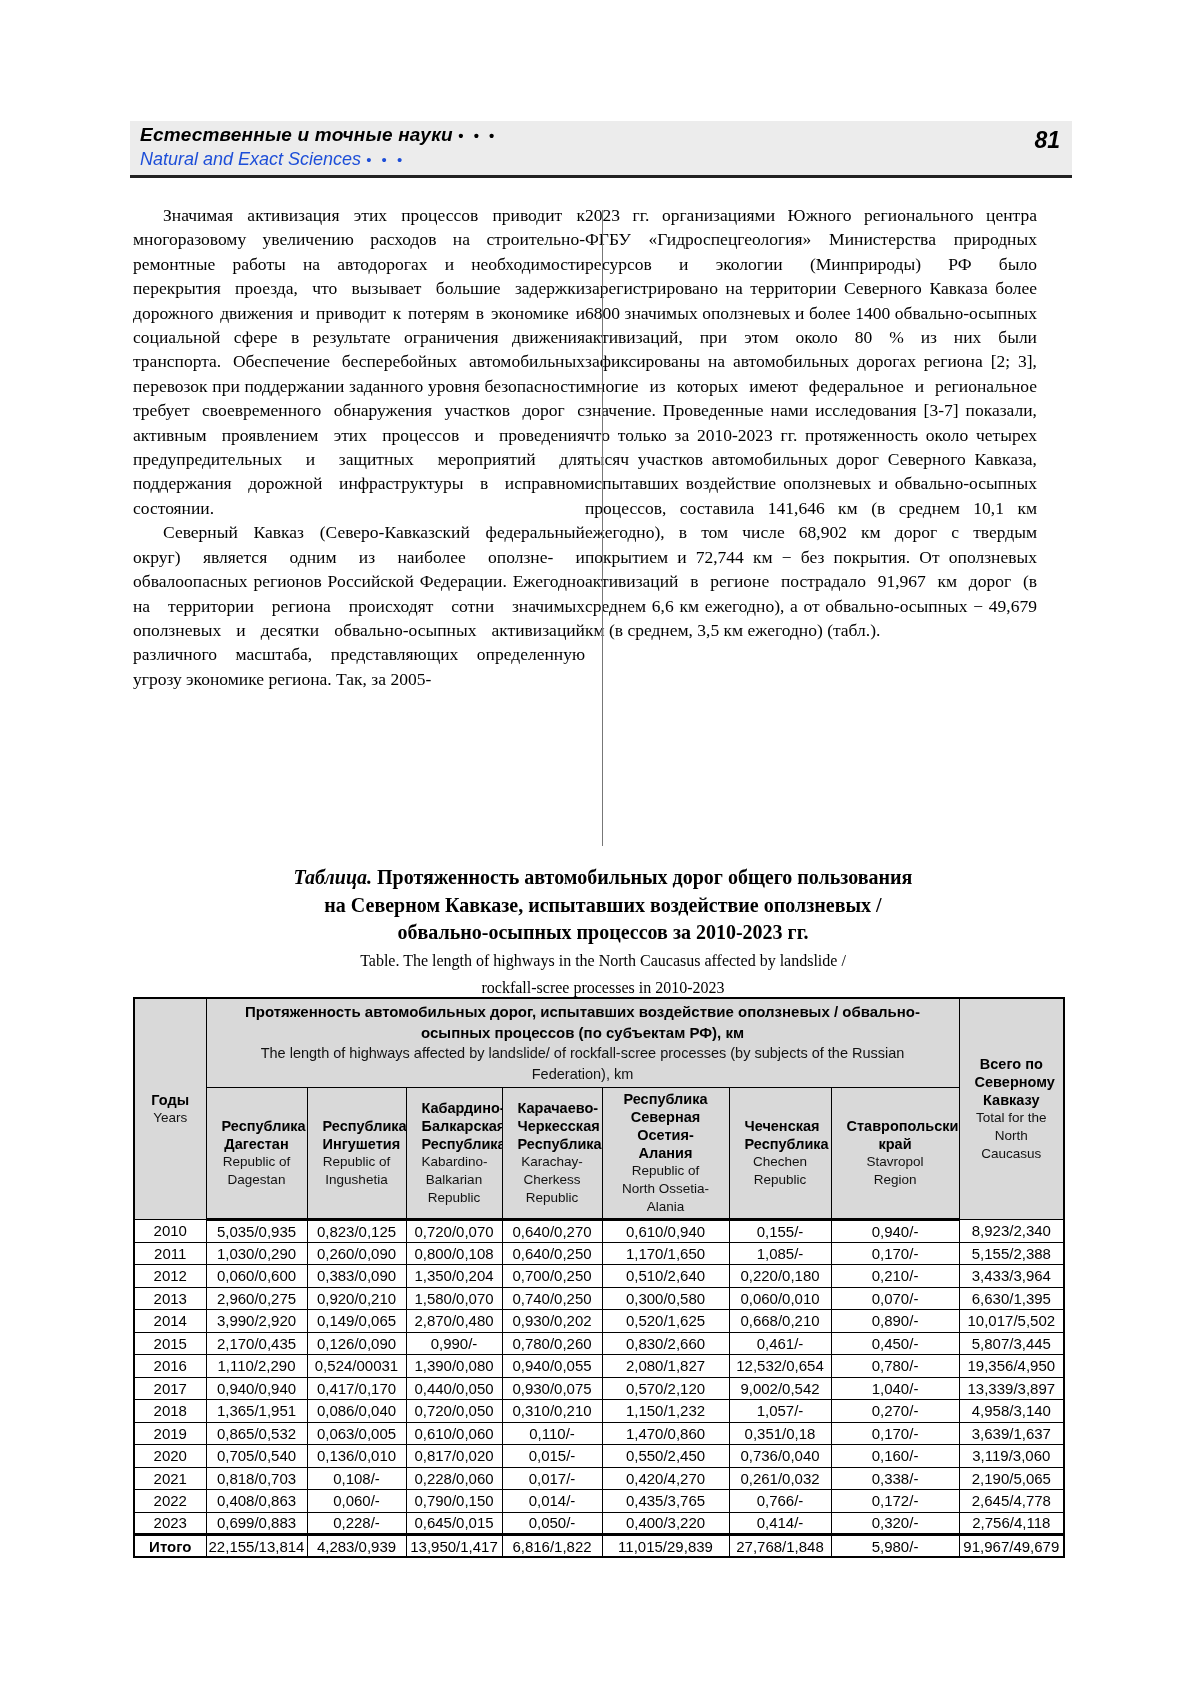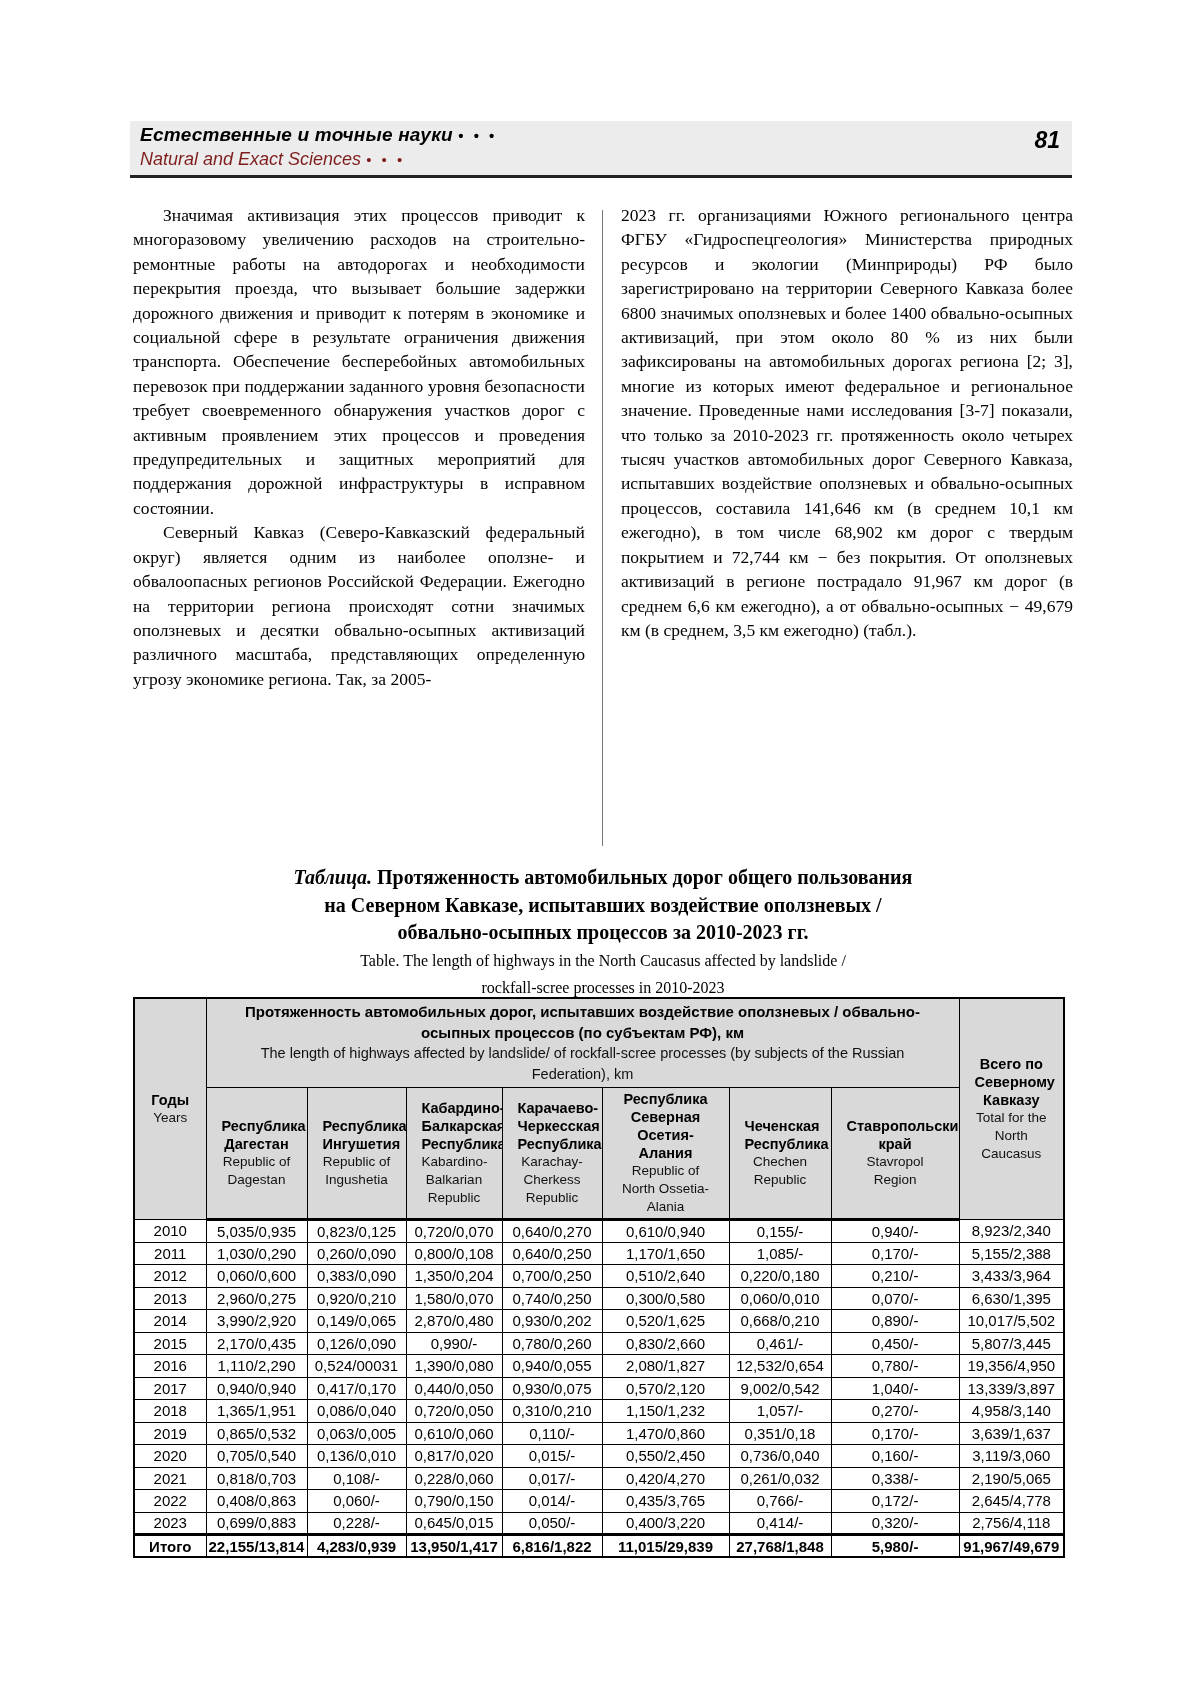--- a/index.html
+++ b/index.html
@@ -11,31 +11,31 @@
   .page { position:absolute; inset:0; background:#fff; }
 
   
   .header-band {
     position:absolute; left:130px; top:121px; width:942px; height:57px;
     background:#ececec; border-bottom:3px solid #222;
     font-family:"Liberation Sans", sans-serif;
     padding:3px 10px 15px 10px;
   }
   .header-ru { font-size:19px; font-weight:bold; font-style:italic; letter-spacing:0.2px; }
-  .header-en { font-size:18px; font-style:italic; margin-top:3px; color:#7f1d1d; }
+  .header-en { font-size:18px; font-style:italic; margin-top:3px; color:#1d4ed8; }
   .header-dots { font-style:normal; letter-spacing:3px; font-size:15px; }
   .page-number {
     position:absolute; right:12px; top:6px;
     font-size:23px; font-weight:bold; font-style:italic;
   }
 
   
   .text-columns {
     position:absolute; left:133px; top:203px; width:940px;
-    display:flex; gap:36px;
+    display:flex; 
   }
   .col { width:452px; font-size:17.5px; line-height:24.4px; text-align:justify; }
   .col p + p { margin-top:0; }
   .col p.indent { text-indent:30px; }
   .col-divider {
     position:absolute; left:602px; top:210px; height:636px; width:1px;
     background:#777;
   }
 
   
@@ -59,21 +59,21 @@
   }
   table.data { border:2px solid #000; }
   thead th { background:#d9d9d9; font-weight:normal; padding:2px 15px; }
   thead tr.region-row th { border-bottom:3px solid #000; }
   th .ru { font-weight:bold; font-size:14.5px; line-height:18px; display:block; }
   th .en { font-weight:normal; font-size:13.5px; line-height:18px; display:block; color:#111; }
   th.span-head .ru { font-size:15px; line-height:21px; }
   th.span-head .en { font-size:14.5px; line-height:21px; }
   tbody td { font-size:15px; height:22.5px; padding:0 2px; background:#fff; white-space:nowrap; }
   tbody td.year { font-size:15px; }
-  tbody tr.total-row td { border-top:3px solid #000; font-weight:bold; }
+  tbody tr.total-row td { border-top:3px solid #000; font-weight:normal; }
   tbody tr.total-row td.year { font-weight:bold; }
 </style>
 </head>
 <body>
 
 <div class="page">
 
   <div class="header-band">
     <div class="header-ru">
       <span>Естественные и точные науки</span>

